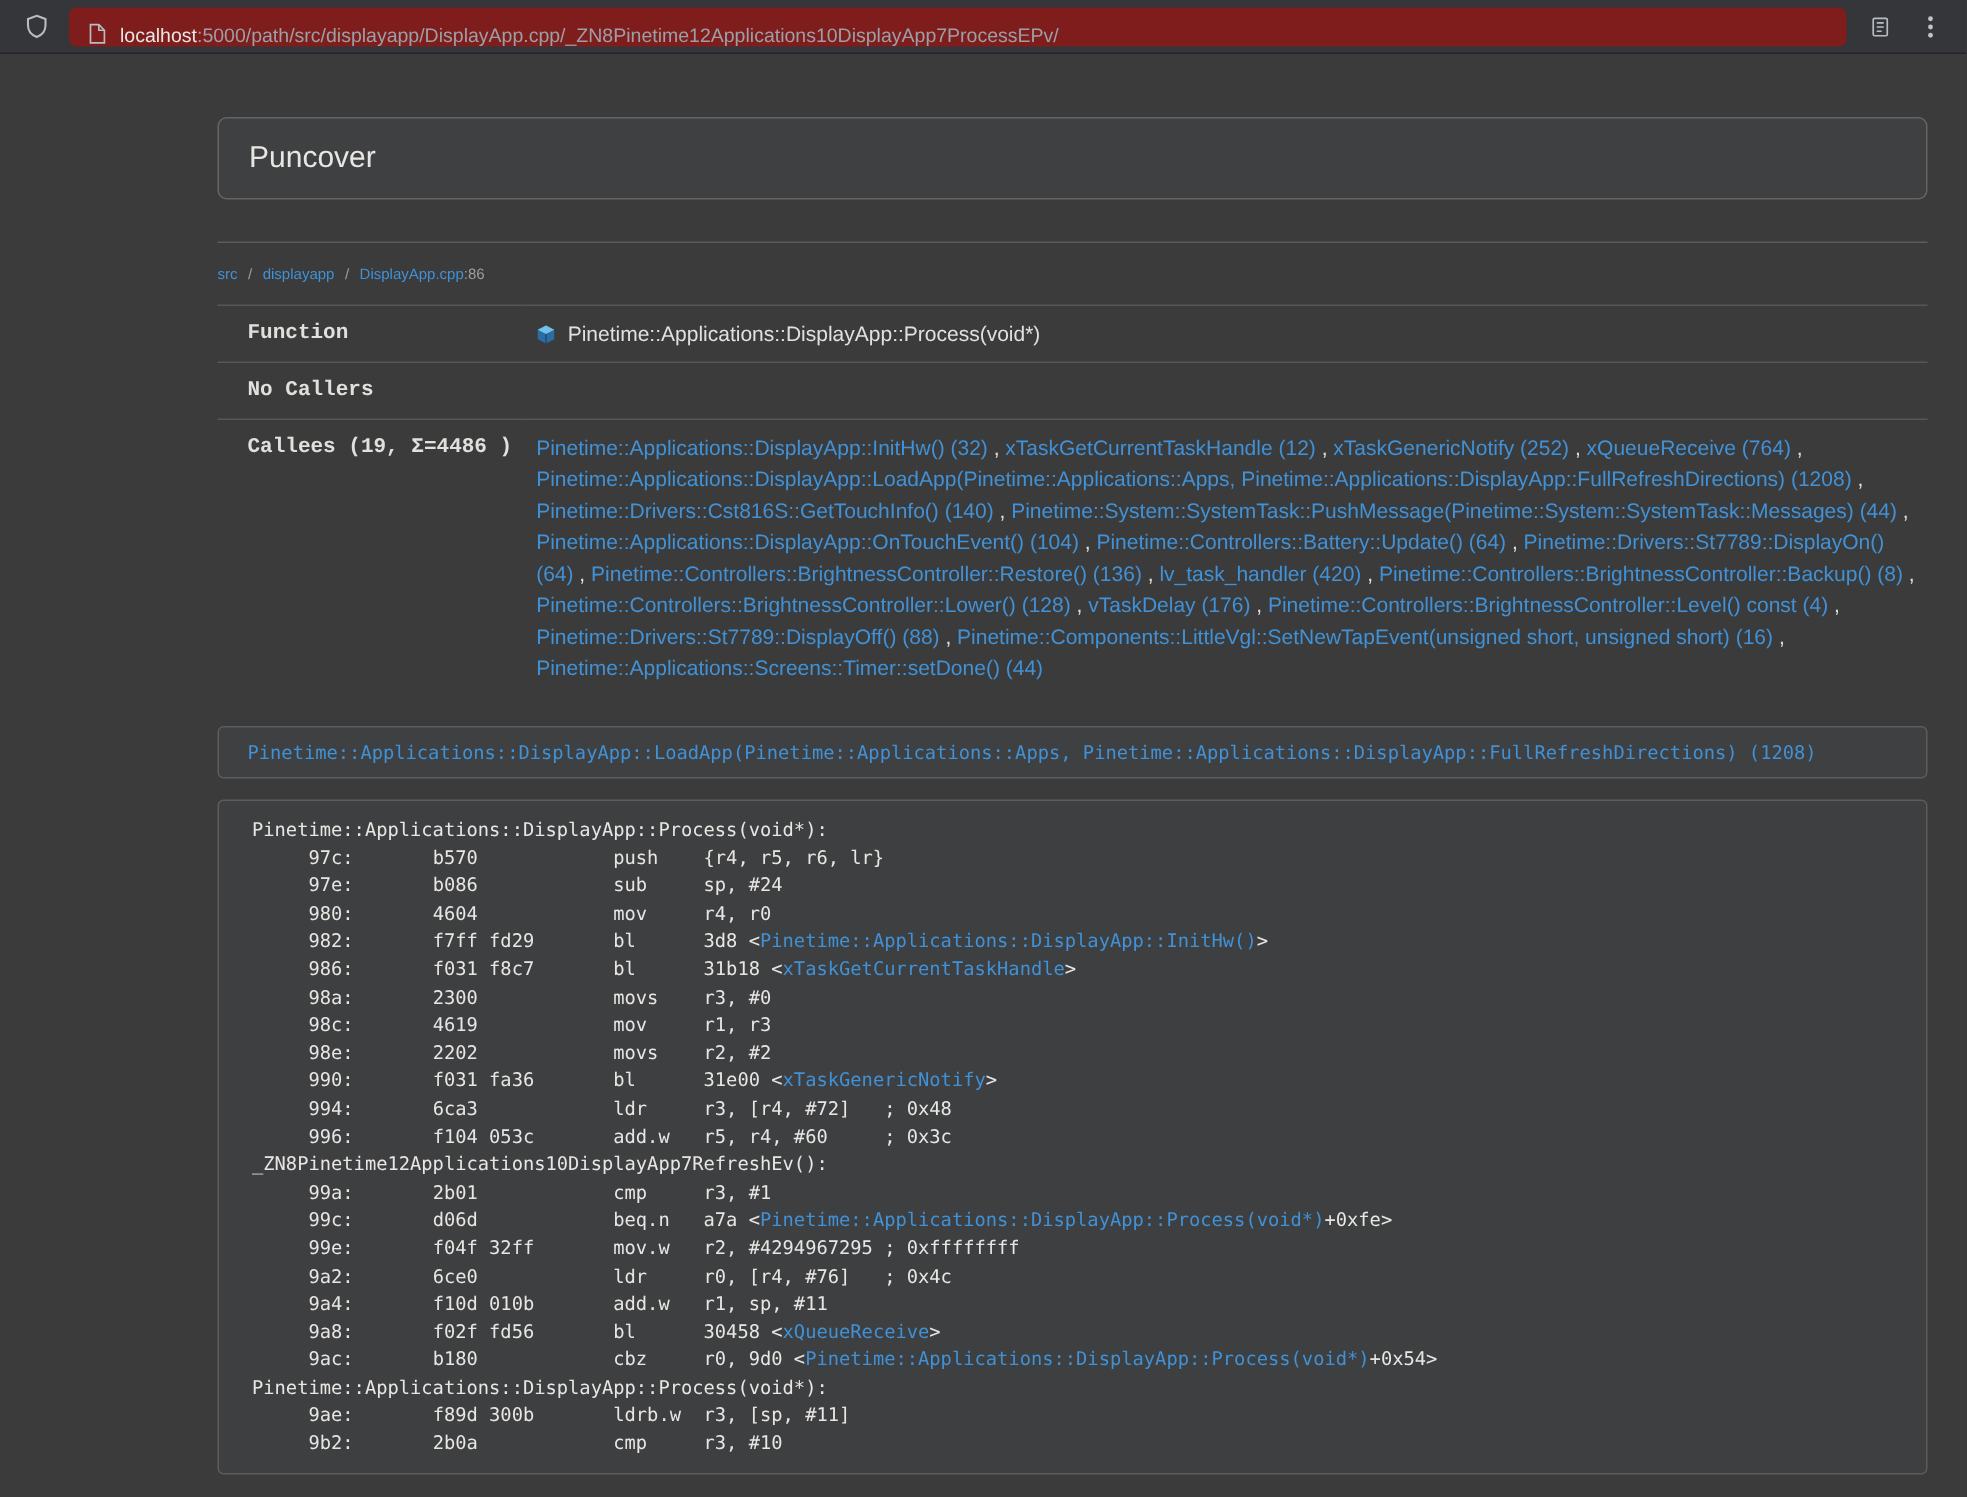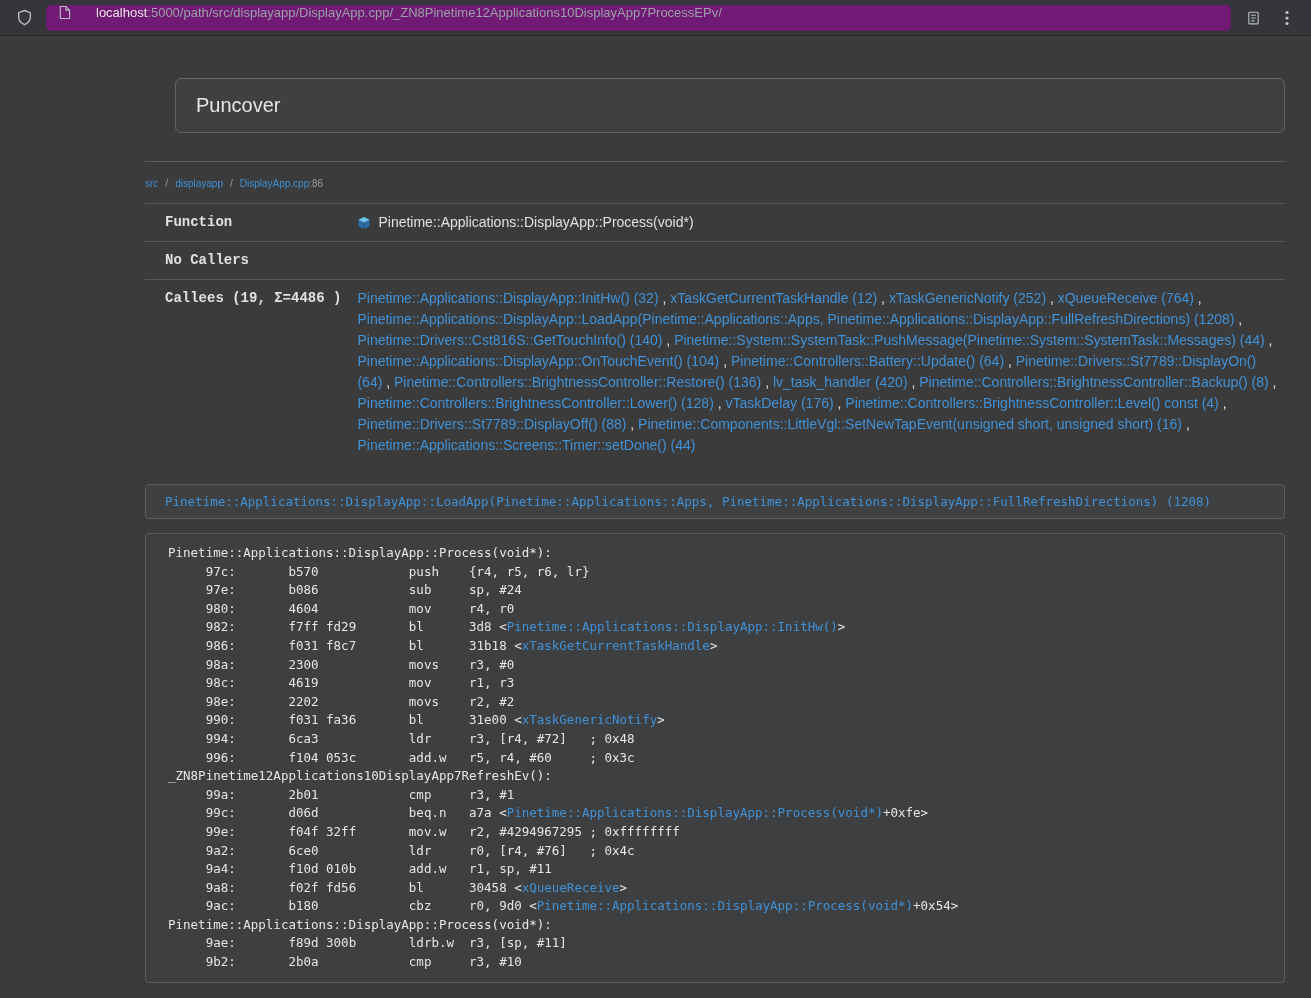--- a/index.html
+++ b/index.html
@@ -21,32 +21,32 @@
     font-family:"Liberation Sans","DejaVu Sans",sans-serif;font-size:14px;
   }
   
   .browser-bar{
     height:36px;background:var(--chrome-bg);border-bottom:1px solid #232528;
     display:flex;align-items:center;padding:0 12px;gap:10px;
   }
   .chrome-icon{display:inline-flex;align-items:center;justify-content:center;
     width:24px;height:24px;border-radius:4px;flex:0 0 auto;}
   .url-box{
-    flex:1;display:flex;align-items:flex-start;gap:24px;
-    background:#701a75;border-radius:5px;height:26px;padding:0 10px;
+    flex:1;display:flex;align-items:flex-end;gap:8px;
+    background:#7f1d1d;border-radius:5px;height:26px;padding:0 10px;
     font-size:13px;min-width:0;
   }
   .url-text{white-space:nowrap;overflow:hidden;text-overflow:ellipsis;}
   .url-host{color:#e8e6e3;}
   .url-rest{color:#9aa0a6;}
   
   .container{width:1140px;margin:42px 0 0 145px;}
   .jumbotron{
     background:var(--panel);border:1px solid #646464;border-radius:6px;
-    padding:15px 20px;font-size:20px;color:#e8e6e3;margin-left:30px;
+    padding:15px 20px;font-size:20px;color:#e8e6e3;
   }
   hr{border:0;border-top:1px solid var(--border);margin:28px 0 16px;}
   .breadcrumb{font-size:10px;margin-bottom:14px;}
   .breadcrumb .sep{color:var(--muted);margin:0 7px;}
   .breadcrumb .line-no{color:var(--muted);}
   
   table.fn-table{width:100%;border-collapse:collapse;}
   .fn-table>tbody>tr>th,
   .fn-table>tbody>tr>td{
     border-top:1px solid var(--row-border);

